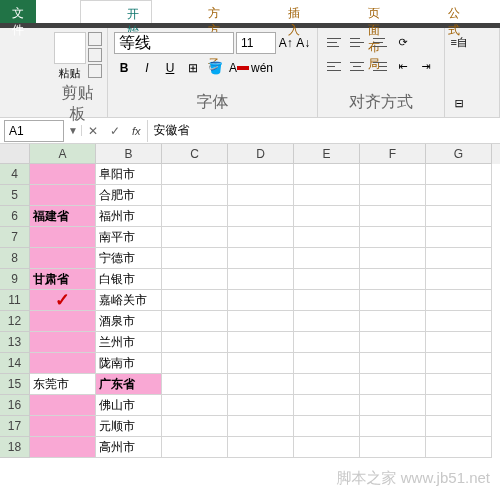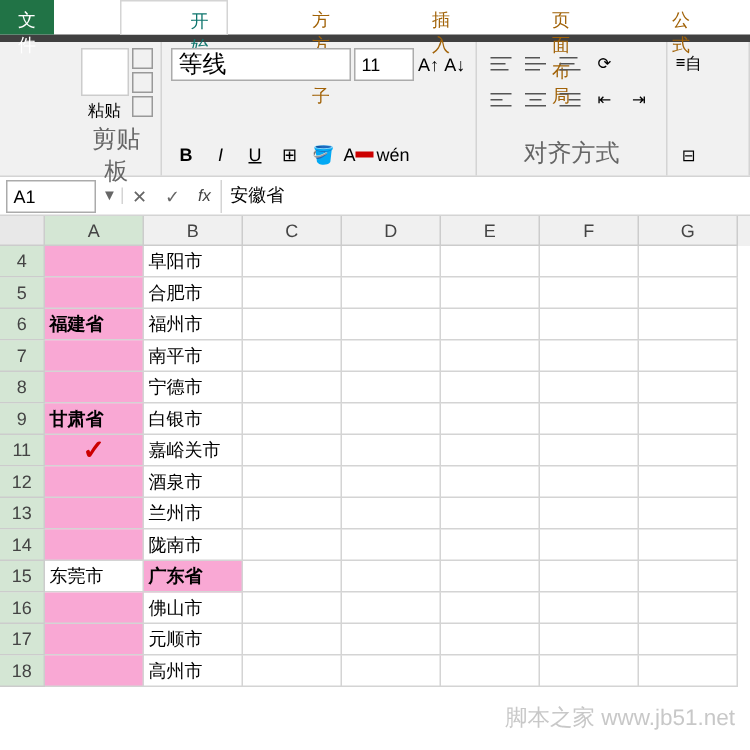--- a/index.html
+++ b/index.html
@@ -102,20 +102,21 @@
     </div>
     <div class="font-row2">
       <div class="fbtn bold">B</div>
       <div class="fbtn italic">I</div>
       <div class="fbtn underline">U</div>
       <div class="fbtn">⊞</div>
       <div class="fbtn">🪣</div>
       <div class="fbtn">A<span class="color-box"></span></div>
       <div class="fbtn">wén</div>
     </div>
+    <div class="group-label">字体</div>
   </div>
 
   <div class="group align-group">
     <div class="align-row">
       <div class="abtn">
           <div class="align-icon">
             <span style="width:100%"></span>
             <span style="width:70%"></span>
             <span style="width:85%"></span>
           </div>

